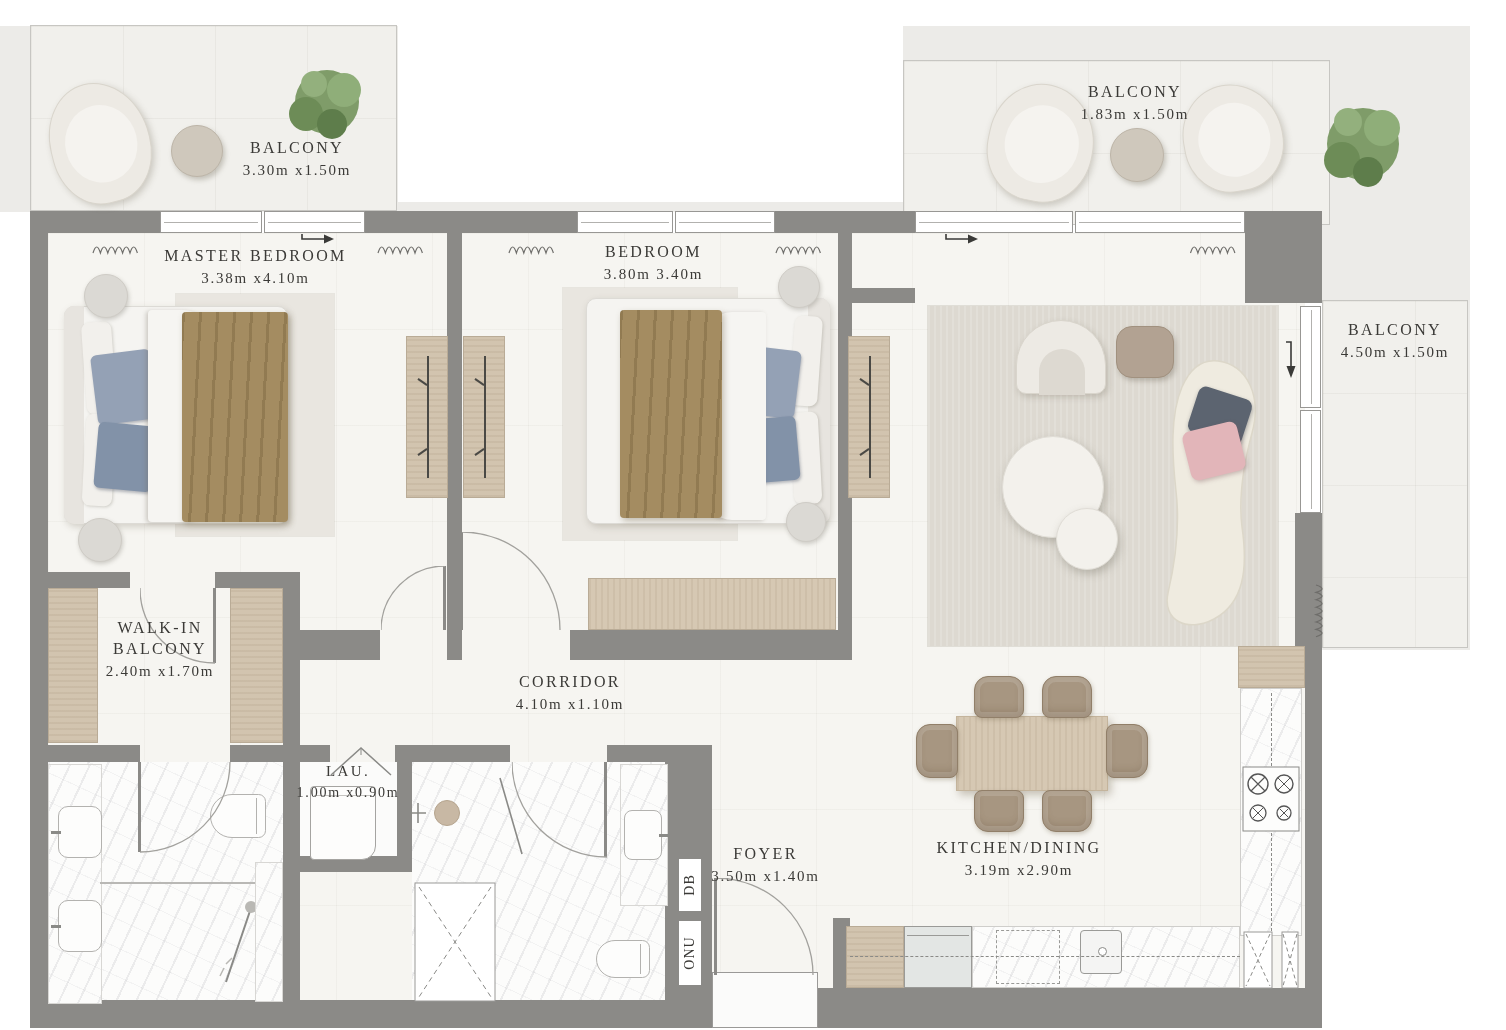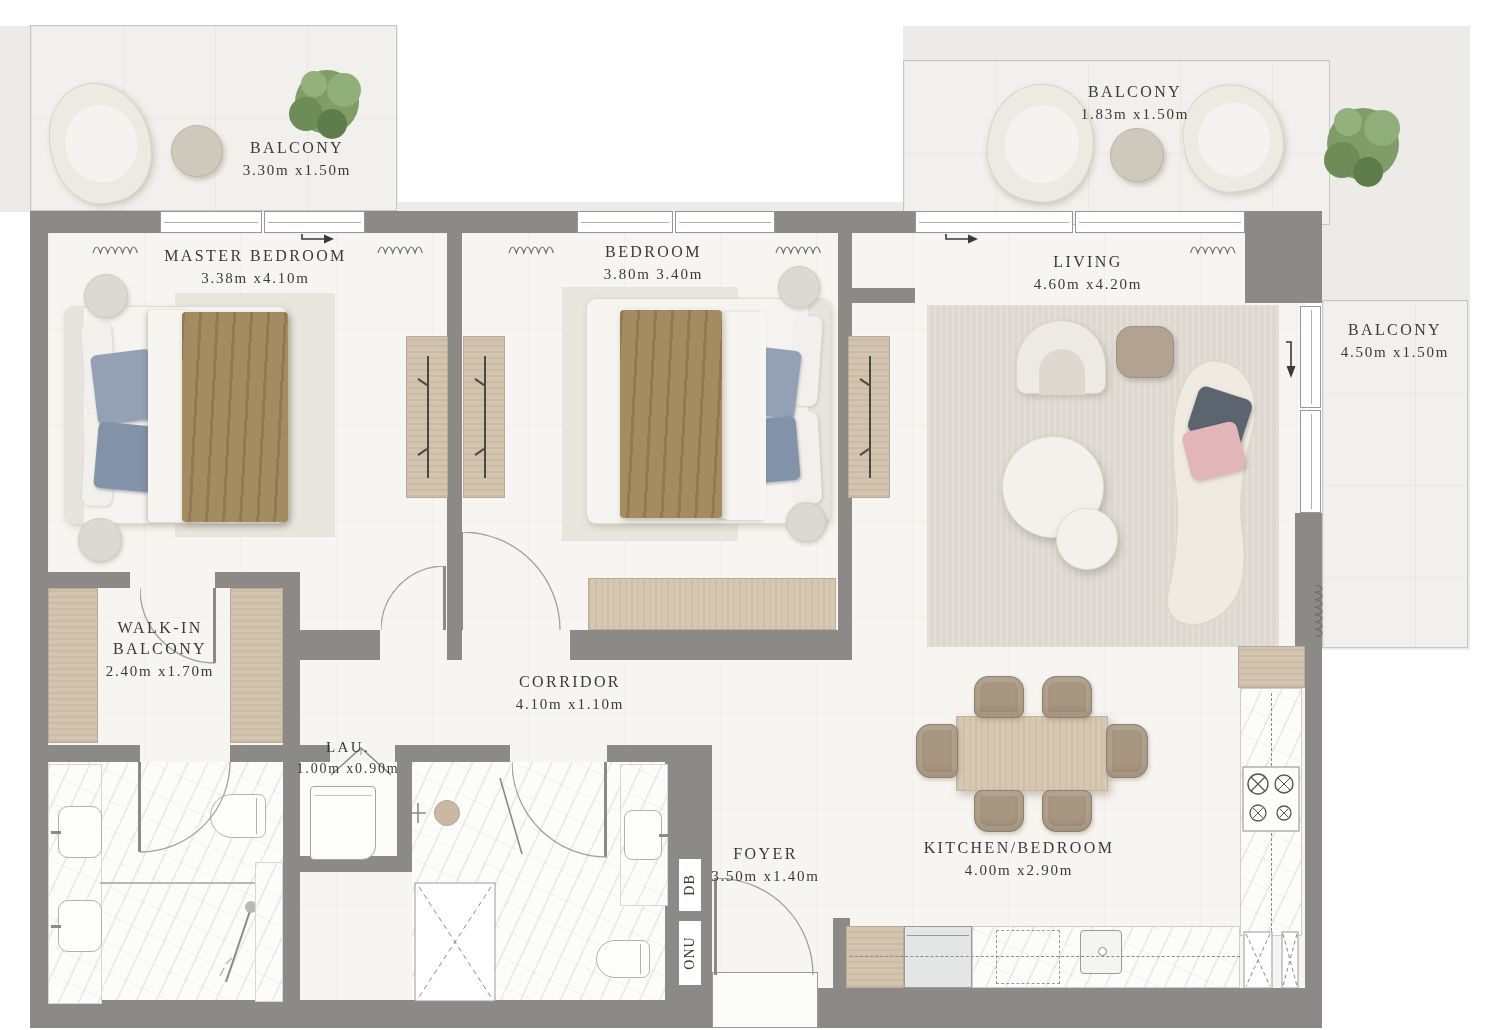--- a/index.html
+++ b/index.html
@@ -365,43 +365,39 @@
     <div class="dm">3.38m x4.10m</div>
   </div>
   <div class="a lbl" style="left:536px;top:242px;width:235px">
     <div class="nm">BEDROOM</div>
     <div class="dm">3.80m 3.40m</div>
   </div>
   <div class="a lbl" style="left:1018px;top:82px;width:234px">
     <div class="nm">BALCONY</div>
     <div class="dm">1.83m x1.50m</div>
   </div>
-  <div class="a lbl" style="left:973px;top:252px;width:230px">
-    <div class="nm">LIVING</div>
-    <div class="dm">4.60m x4.20m</div>
-  </div>
   <div class="a lbl" style="left:1324px;top:320px;width:142px">
     <div class="nm">BALCONY</div>
     <div class="dm">4.50m x1.50m</div>
   </div>
   <div class="a lbl" style="left:72px;top:618px;width:176px">
     <div class="nm">WALK-IN</div>
     <div class="nm">BALCONY</div>
     <div class="dm">2.40m x1.70m</div>
   </div>
   <div class="a lbl" style="left:458px;top:672px;width:224px">
     <div class="nm">CORRIDOR</div>
     <div class="dm">4.10m x1.10m</div>
   </div>
-  <div class="a lbl" style="left:290px;top:738px;width:116px">
+  <div class="a lbl" style="left:290px;top:762px;width:116px">
     <div class="nm" style="font-size:15px">LAU.</div>
     <div class="dm" style="font-size:14px">1.00m x0.90m</div>
   </div>
   <div class="a lbl" style="left:688px;top:844px;width:155px">
     <div class="nm">FOYER</div>
     <div class="dm">3.50m x1.40m</div>
   </div>
   <div class="a lbl" style="left:893px;top:838px;width:252px">
-    <div class="nm">KITCHEN/BEDROOM</div>
-    <div class="dm">4.00m x2.90m</div>
+    <div class="nm">KITCHEN/DINING</div>
+    <div class="dm">3.19m x2.90m</div>
   </div>
 
 </div>
 
 </body></html>

